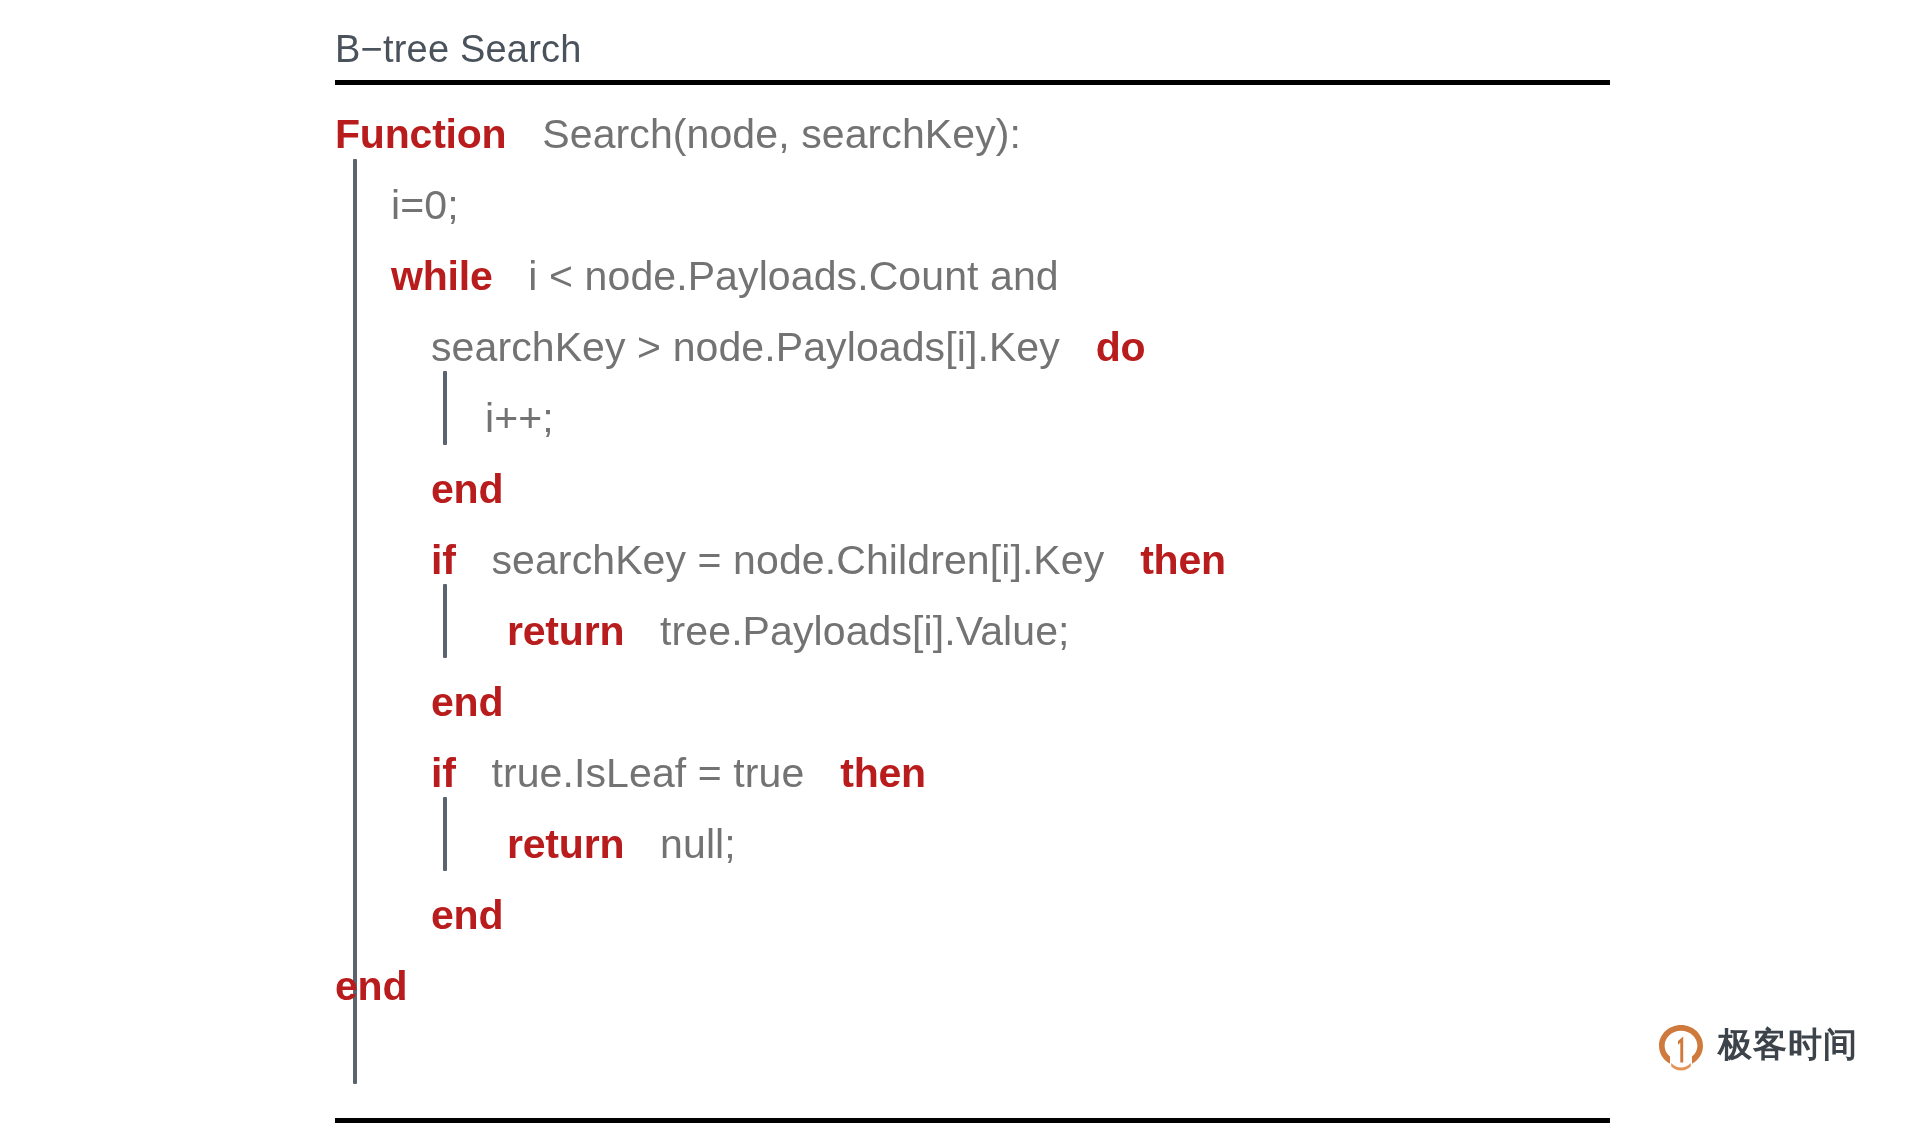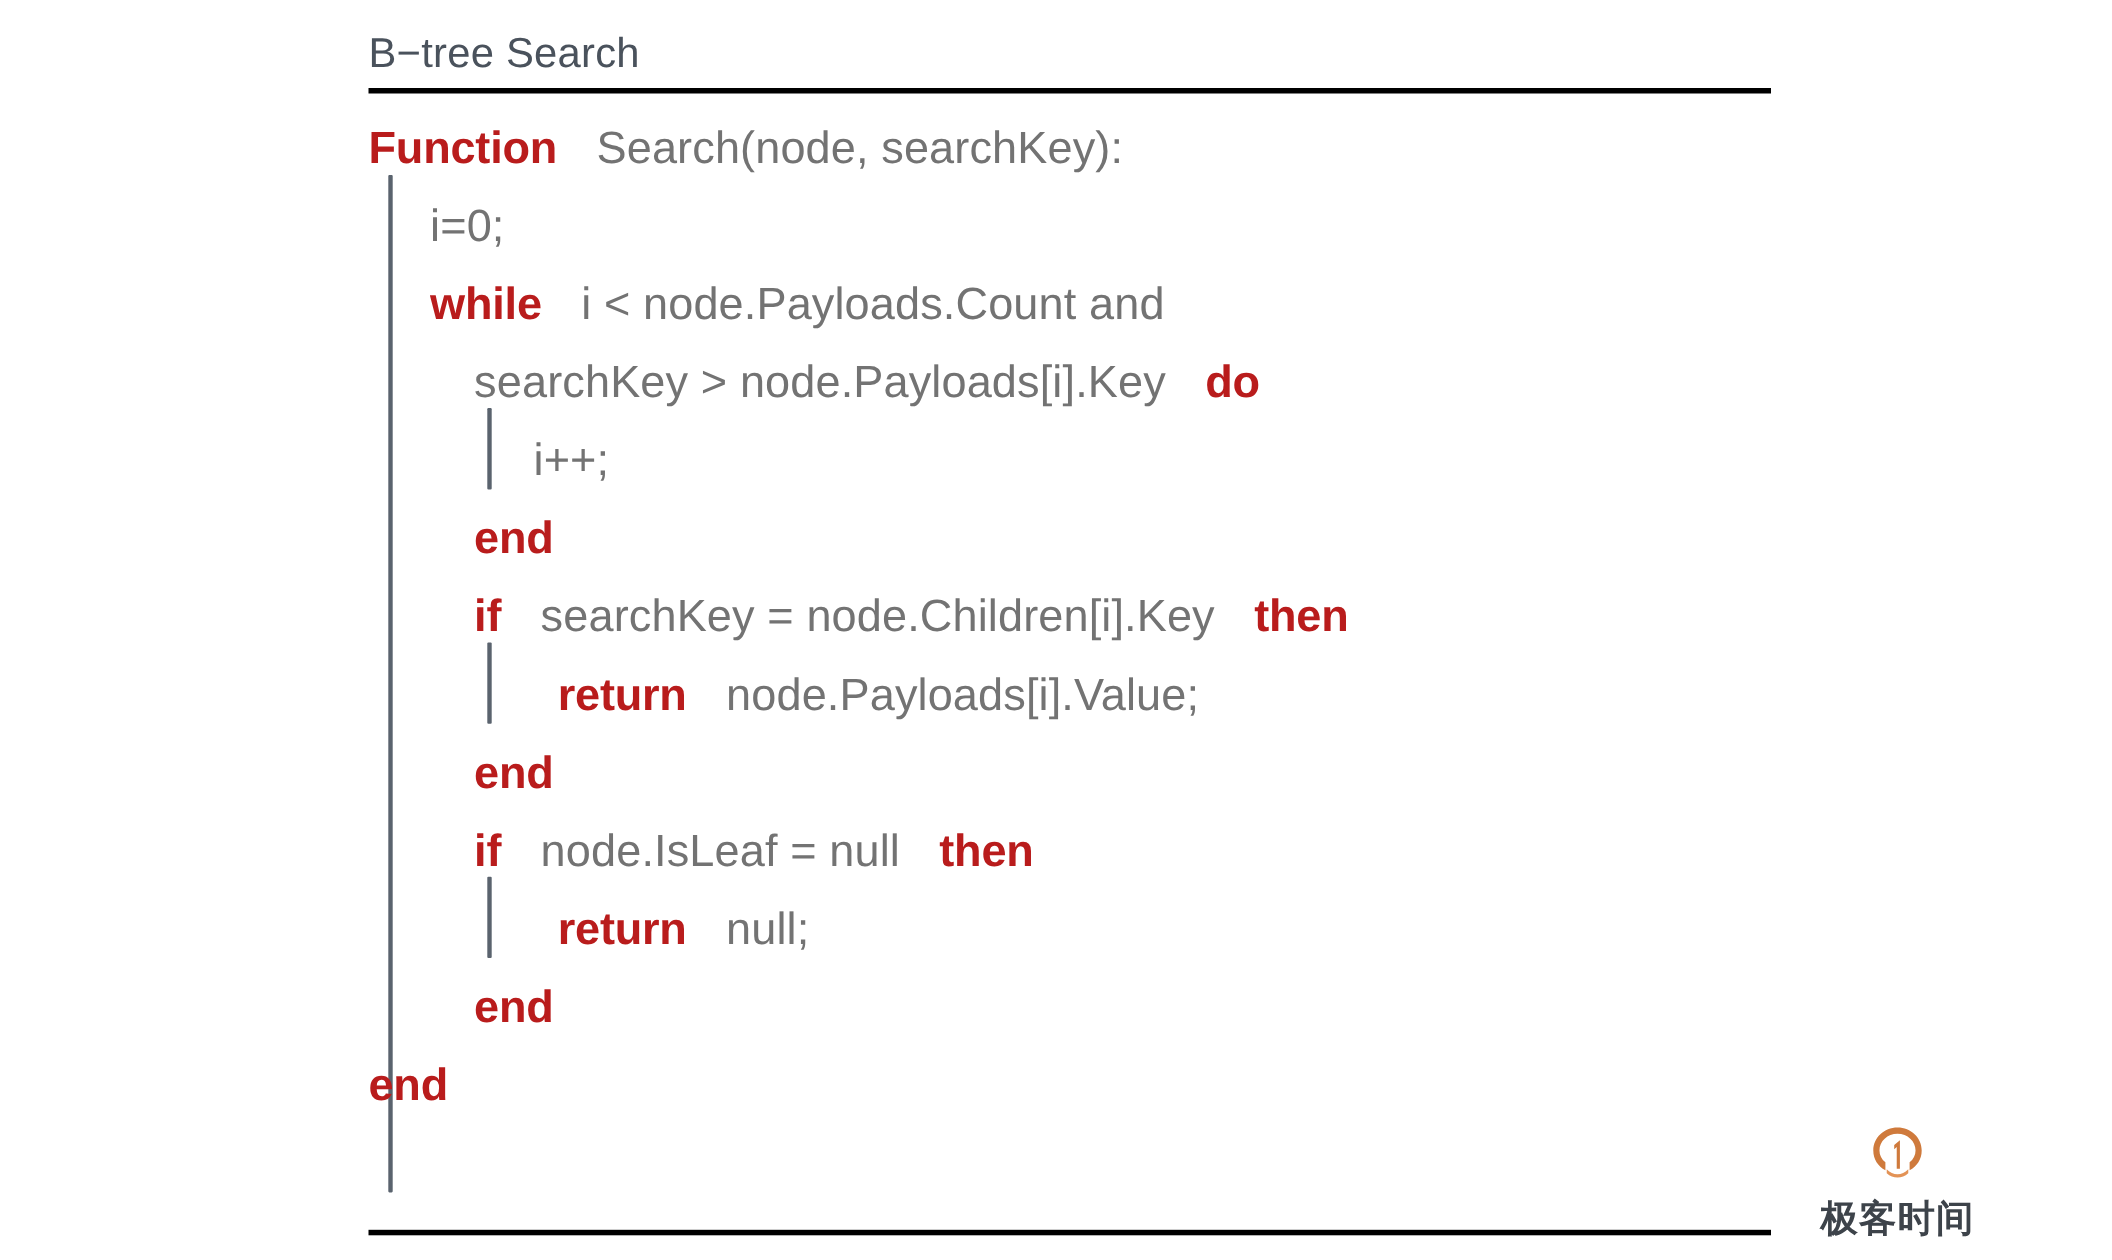--- a/index.html
+++ b/index.html
@@ -116,23 +116,22 @@
     top: 698px;
     height: 74px;
   }
 
   
   #brand-logo {
     position: absolute;
     left: 1655px;
     top: 1022px;
     display: flex;
-    align-items: center;
+    align-items: flex-start;
     gap: 11px;
-    flex-direction: column;
   }
   #brand-mark {
     width: 52px;
     height: 52px;
     flex: 0 0 auto;
   }
   #brand-text {
     font-size: 34px;
     color: #3d434a;
     font-family: "DejaVu Sans", "Liberation Sans", sans-serif;
@@ -192,31 +191,31 @@
       <span class="kw">if</span>
       <span class="gap"></span>
       <span class="ex">searchKey = node.Children[i].Key</span>
       <span class="gap"></span>
       <span class="kw">then</span>
     </div>
 
     <div class="code-line ind4">
       <span class="kw">return</span>
       <span class="gap"></span>
-      <span class="ex">node.Payloads[i].Value;</span>
+      <span class="ex">tree.Payloads[i].Value;</span>
     </div>
 
     <div class="code-line ind2">
       <span class="kw">end</span>
     </div>
 
     <div class="code-line ind2">
       <span class="kw">if</span>
       <span class="gap"></span>
-      <span class="ex">node.IsLeaf = null</span>
+      <span class="ex">true.IsLeaf = true</span>
       <span class="gap"></span>
       <span class="kw">then</span>
     </div>
 
     <div class="code-line ind4">
       <span class="kw">return</span>
       <span class="gap"></span>
       <span class="ex">null;</span>
     </div>
 

